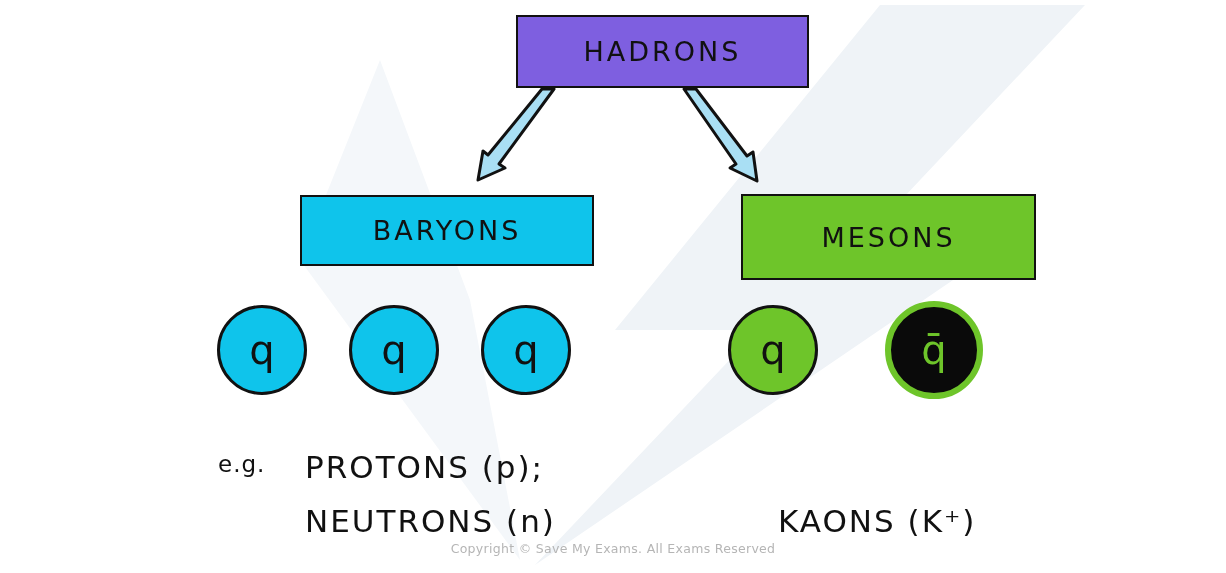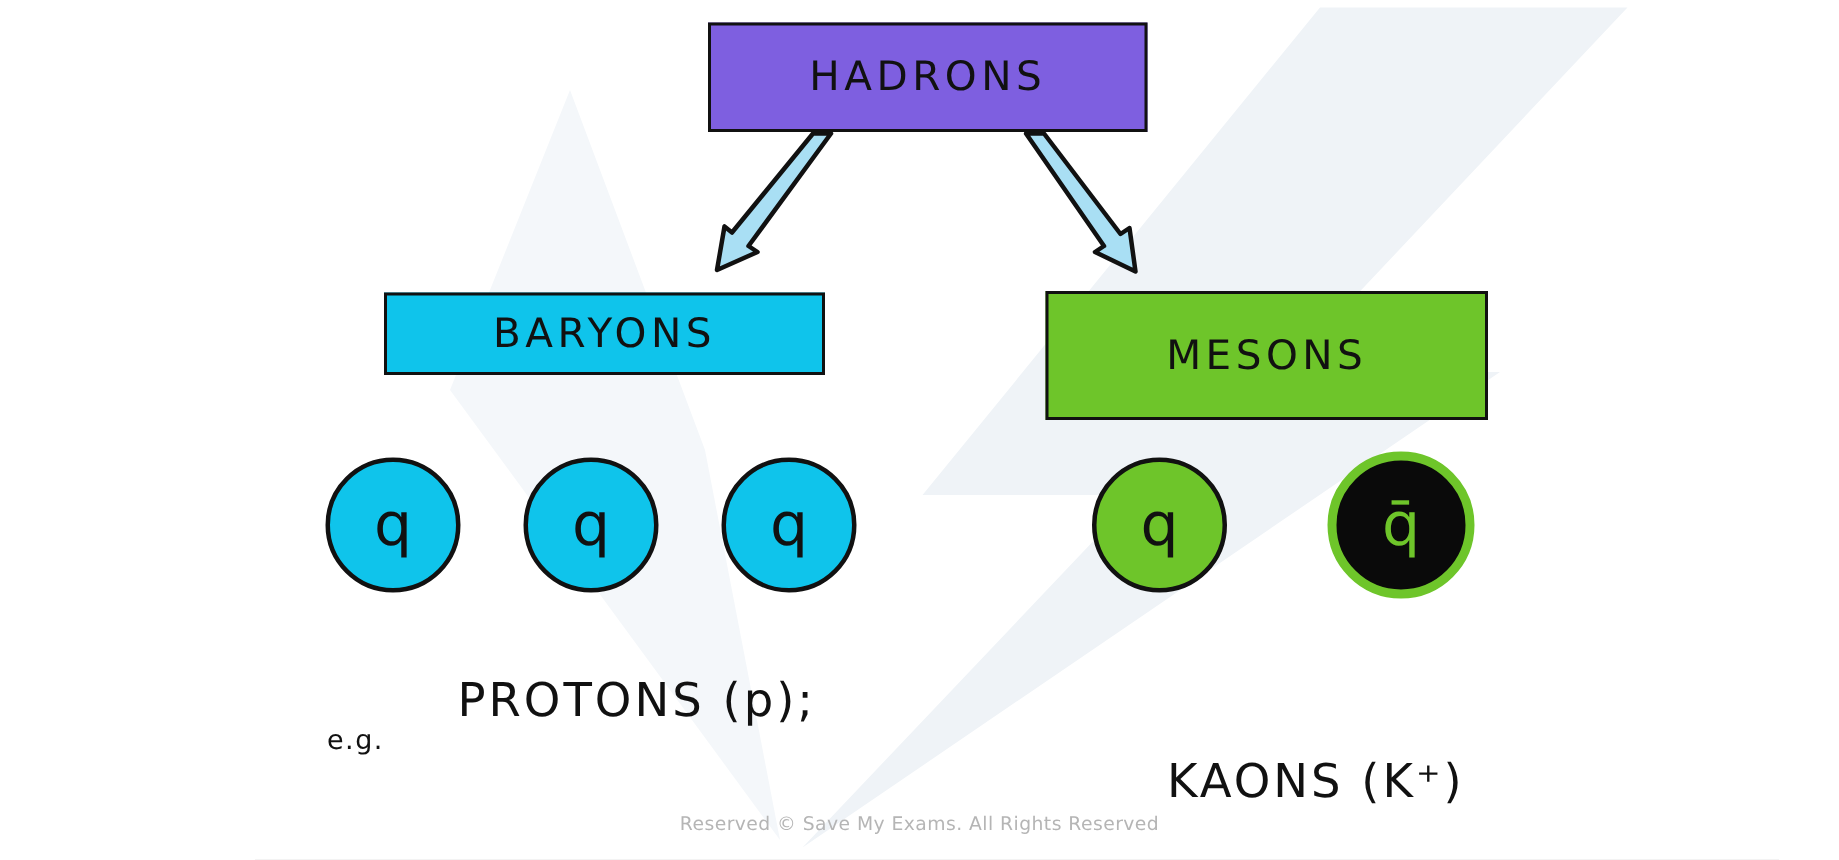--- a/index.html
+++ b/index.html
@@ -26,23 +26,24 @@
   .arrows-svg{position:absolute;left:0;top:0;pointer-events:none;}
 
   .node-box{
     position:absolute;
     display:flex;align-items:center;justify-content:center;
     border:2px solid var(--outline);
     box-sizing:border-box;
     font-size:27px;
     letter-spacing:3px;
     font-weight:500;
+    margin-left:44px;
   }
   .box-hadrons{left:472px;top:15px;width:293px;height:73px;background:var(--hadrons-box);}
-  .box-baryons{left:256px;top:195px;width:294px;height:55px;background:var(--baryons-box);align-items:center;}
+  .box-baryons{left:256px;top:195px;width:294px;height:71px;background:var(--baryons-box);align-items:center;}
   .box-mesons{left:697px;top:194px;width:295px;height:86px;background:var(--mesons-box);}
 
   .quark{
     position:absolute;
     width:90px;height:90px;
     border:3px solid var(--outline);
     border-radius:50%;
     box-sizing:border-box;
     display:flex;align-items:center;justify-content:center;
     font-size:40px;
@@ -61,21 +62,21 @@
   .q3{left:481px;top:305px;}
   .q4{left:728px;top:305px;}
   .q5{left:885px;top:301px;}
 
   .example-text{
     position:absolute;
     font-size:31px;
     letter-spacing:2px;
     white-space:nowrap;
   }
-  .eg{left:218px;top:451px;font-size:18px;letter-spacing:1px;margin-top:32px;}
+  .eg{left:218px;top:451px;font-size:23px;letter-spacing:1px;}
   .bar-ex1{left:305px;top:449px;}
   .bar-ex2{left:305px;top:503px;}
   .mes-ex1{left:778px;top:447px;}
   .mes-ex2{left:778px;top:503px;}
 
   .copyright{
     position:absolute;
     left:0;top:541px;width:100%;
     text-align:center;
     font-size:12.5px;
@@ -122,17 +123,18 @@
   </div>
   <div class="quark quark-green q4">
     <span>q</span>
   </div>
   <div class="quark quark-anti q5">
     <span>q̄</span>
   </div>
 
   <div class="example-text eg">e.g.</div>
   <div class="example-text bar-ex1">PROTONS (p);</div>
+  <div class="example-text bar-ex2">NEUTRONS (n)</div>
   <div class="example-text mes-ex2">KAONS (K⁺)</div>
 
-  <div class="copyright">Reserved © Save My Exams. All Rights Reserved</div>
+  <div class="copyright">Copyright © Save My Exams. All Exams Reserved</div>
 
 </div>
 
 </body></html>

